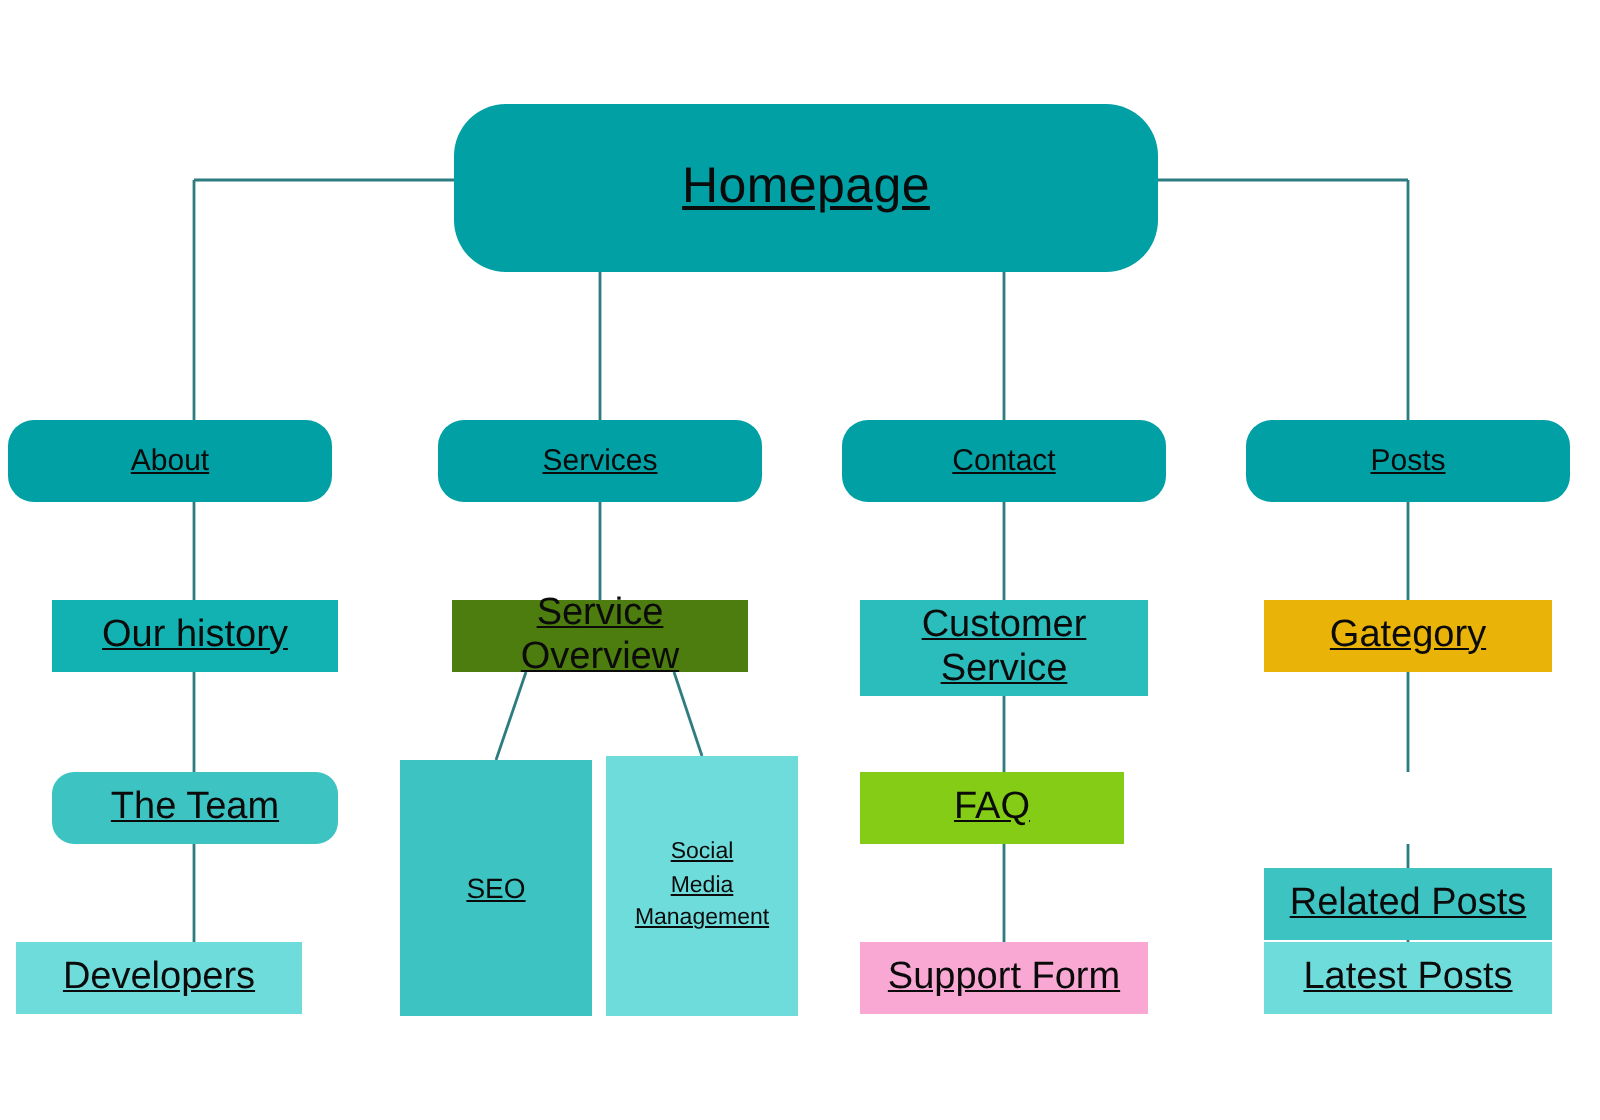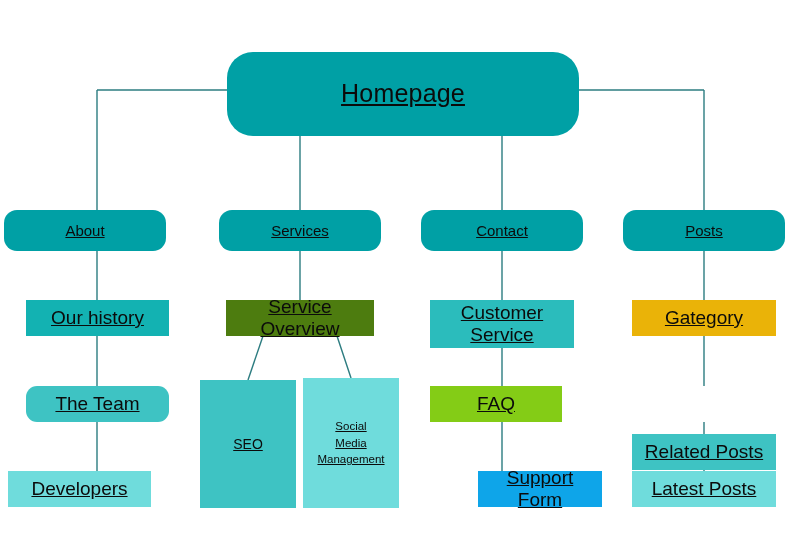--- a/index.html
+++ b/index.html
@@ -119,20 +119,20 @@
       </div>
       <div class="node shape-rect t-l3" style="left: 430px; top: 386px; width: 132px; height: 36px; background: #84cc16; color: rgb(11, 11, 11);">
         <span class="node-label">FAQ</span>
       </div>
       <div class="node shape-rect t-l3" style="left: 632px; top: 386px; width: 144px; height: 36px; background: rgb(62, 195, 195); color: rgb(11, 11, 11); margin-top: 48px;">
         <span class="node-label">Related Posts</span>
       </div>
       <div class="node shape-rect t-l3" style="left: 8px; top: 471px; width: 143px; height: 36px; background: rgb(111, 220, 220); color: rgb(11, 11, 11);">
         <span class="node-label">Developers</span>
       </div>
-      <div class="node shape-rect t-l3" style="left: 430px; top: 471px; width: 124px; height: 36px; background: #0ea5e9; color: rgb(11, 11, 11); margin-left: 48px;">
+      <div class="node shape-rect t-l3" style="left: 430px; top: 471px; width: 144px; height: 36px; background: #f9a8d4; color: rgb(11, 11, 11);">
         <span class="node-label">Support Form</span>
       </div>
       <div class="node shape-rect t-l3" style="left: 632px; top: 471px; width: 144px; height: 36px; background: rgb(111, 220, 220); color: rgb(11, 11, 11);">
         <span class="node-label">Latest Posts</span>
       </div>
     </div>
 </div>
 
 </body></html>

